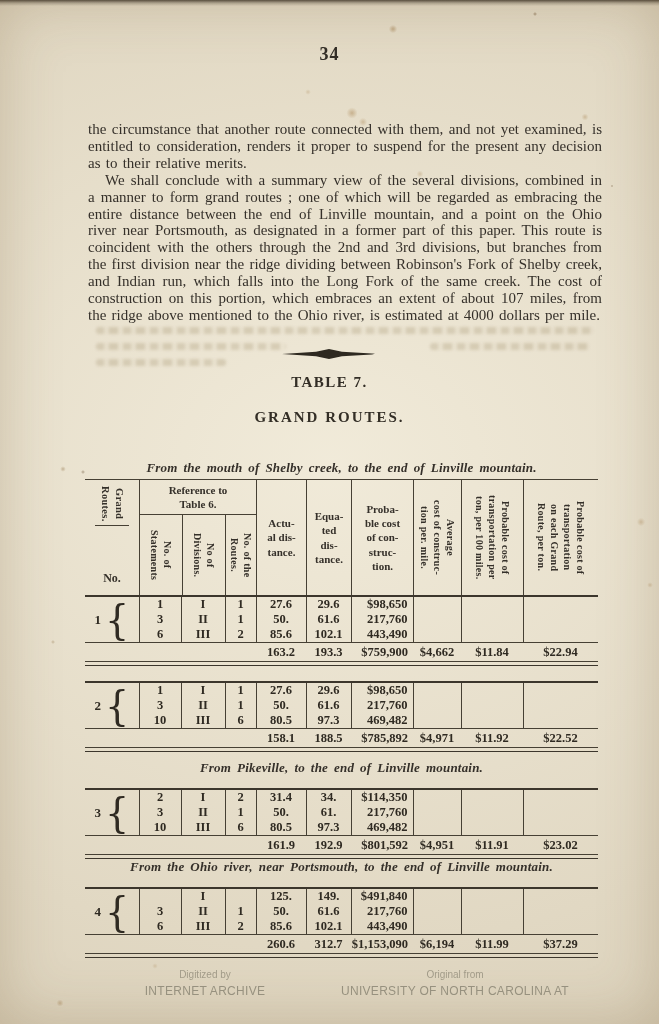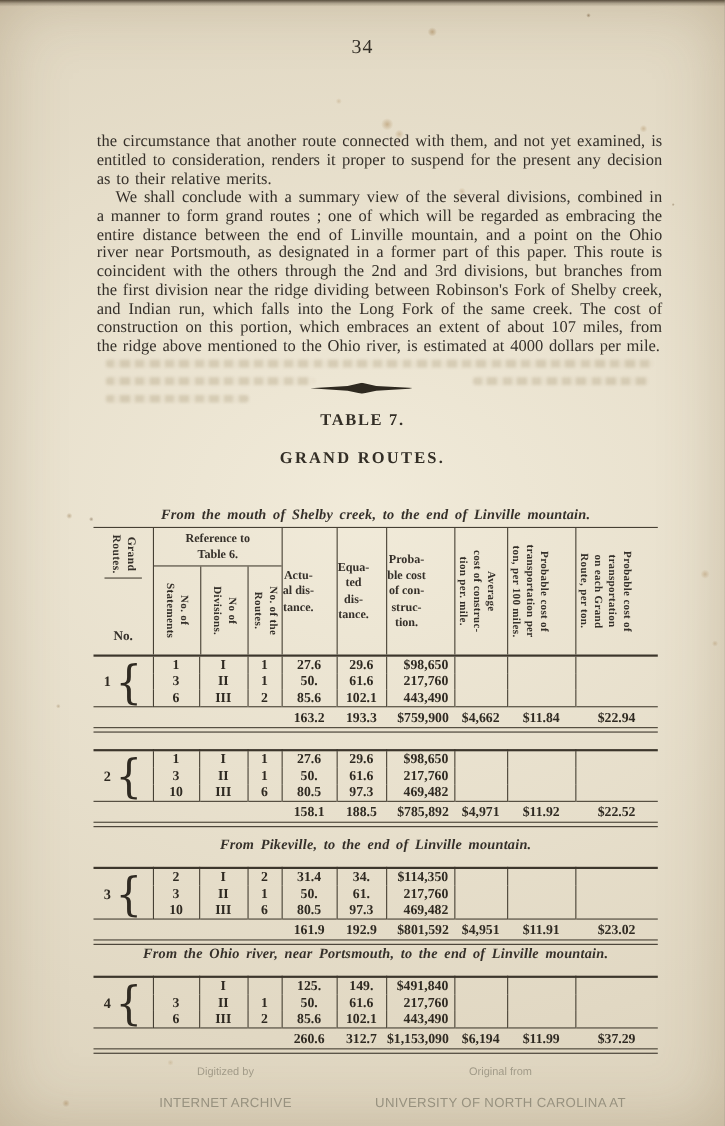--- a/index.html
+++ b/index.html
@@ -23,22 +23,22 @@
       radial-gradient(circle 5px at 60px 1003px, rgba(140,95,40,.32), rgba(140,95,40,0) 70%),
       radial-gradient(circle 4px at 155px 966px, rgba(150,105,45,.20), rgba(150,105,45,0) 70%),
       radial-gradient(circle 2px at 612px 186px, rgba(90,60,25,.4),   rgba(90,60,25,0) 70%),
       linear-gradient(180deg, rgba(40,32,22,.75) 0px, rgba(40,32,22,.25) 3px, rgba(40,32,22,0) 6px),
       radial-gradient(ellipse 900px 700px at 50% 45%, rgba(255,252,240,.35), rgba(120,95,55,.12) 95%);
     box-shadow: inset 0 0 60px rgba(110,85,45,.25);
     overflow:hidden;
     font-family:"Liberation Serif", serif; color:#35302a;
   }
   .ink { color:#332e26; }
-  .pageno { position:absolute; top:32px; left:0; width:100%; text-align:center;
-            font-size:18px; font-weight:400; letter-spacing:1px; }
+  .pageno { position:absolute; top:44px; left:0; width:100%; text-align:center;
+            font-size:18px; font-weight:700; letter-spacing:1px; }
   .bodytext { position:absolute; top:77px; left:88px; width:514px;
               font-size:15px; line-height:16.9px; text-align:justify; word-spacing:1.5px;margin-top:44px; }
   .bodytext p { margin:0; }
   .bodytext p + p { text-indent:17px; }
 
   .ghost { position:absolute; height:7px; border-radius:3px; filter:blur(1.6px); opacity:.75;
     background:repeating-linear-gradient(90deg, rgba(128,106,64,.26) 0 8px, rgba(128,106,64,.05) 8px 13px,
       rgba(128,106,64,.28) 13px 22px, rgba(128,106,64,.04) 22px 27px); }
 
   .ornament { position:absolute; top:345px; left:50%; transform:translateX(-50%); }
@@ -48,21 +48,21 @@
               font-size:15px; font-weight:700; letter-spacing:2px; }
 
   .tablewrap { position:absolute; left:85px; top:460px; width:513px; }
   .caption { text-align:center; font-style:italic; font-weight:700; font-size:13px;
              word-spacing:2.5px; letter-spacing:.2px; }
 
   
   .hdr { display:flex; margin-top:3px; border-top:1px solid #464034; border-bottom:2.5px solid #3c362c;
          height:118px; box-sizing:border-box; }
   .hc { border-left:1px solid #464034; box-sizing:border-box; display:flex;
-        align-items:center; justify-content:space-between; }
+        align-items:center; justify-content:center; }
   .hc.first { border-left:none; }
   .hlabel { font-size:11px; font-weight:700; line-height:1.3; text-align:center; white-space:pre-line; }
   .vert { writing-mode:vertical-rl; white-space:pre-line; font-size:10px; font-weight:700;
           line-height:1.3; letter-spacing:.3px; text-align:center; }
   .c1 { width:54px; flex-direction:column; justify-content:flex-start; }
   .c1 .vert { padding-top:6px; font-size:10.5px; }
   .minirule { width:34px; border-top:1px solid #464034; margin:3px 0 0; }
   .c1 .no { margin-top:auto; padding-bottom:9px; font-size:12px; font-weight:700; }
   .cgroup { width:117px; flex-direction:column; align-items:stretch; }
   .gtop { height:35px; border-bottom:1px solid #464034; display:flex; align-items:center;
@@ -89,21 +89,21 @@
   .brace { font-size:38px; font-weight:400; line-height:40px; transform:scaleY(1.1);
            font-family:"DejaVu Serif", serif; }
   .dbl { border-top:1px solid #464034; border-bottom:1.5px solid #3c362c; height:3px; }
   .mt15 { margin-top:15px; } .mt12 { margin-top:12px; } .mt13 { } .mt8 { margin-top:8px; }
 
   .footer { position:absolute; top:969px; left:0; width:100%;
             font-family:"Liberation Sans", sans-serif; color:#97917f; }
   .fl { position:absolute; left:95px; width:220px; text-align:center; }
   .fr { position:absolute; left:330px; width:250px; text-align:center; }
   .fsmall { font-size:10px; opacity:.85; }
-  .fbig { font-size:12px; letter-spacing:.3px; margin-top:15px; }
+  .fbig { font-size:12px; letter-spacing:.3px; margin-top:4px; }
 </style>
 </head>
 <body>
 
 <div class="page">
 
   <div class="pageno ink">34</div>
 
   <div class="bodytext">
     <p>the circumstance that another route connected with them, and not yet examined, is entitled to consideration, renders it proper to suspend for the present any decision as to their relative merits.</p>

